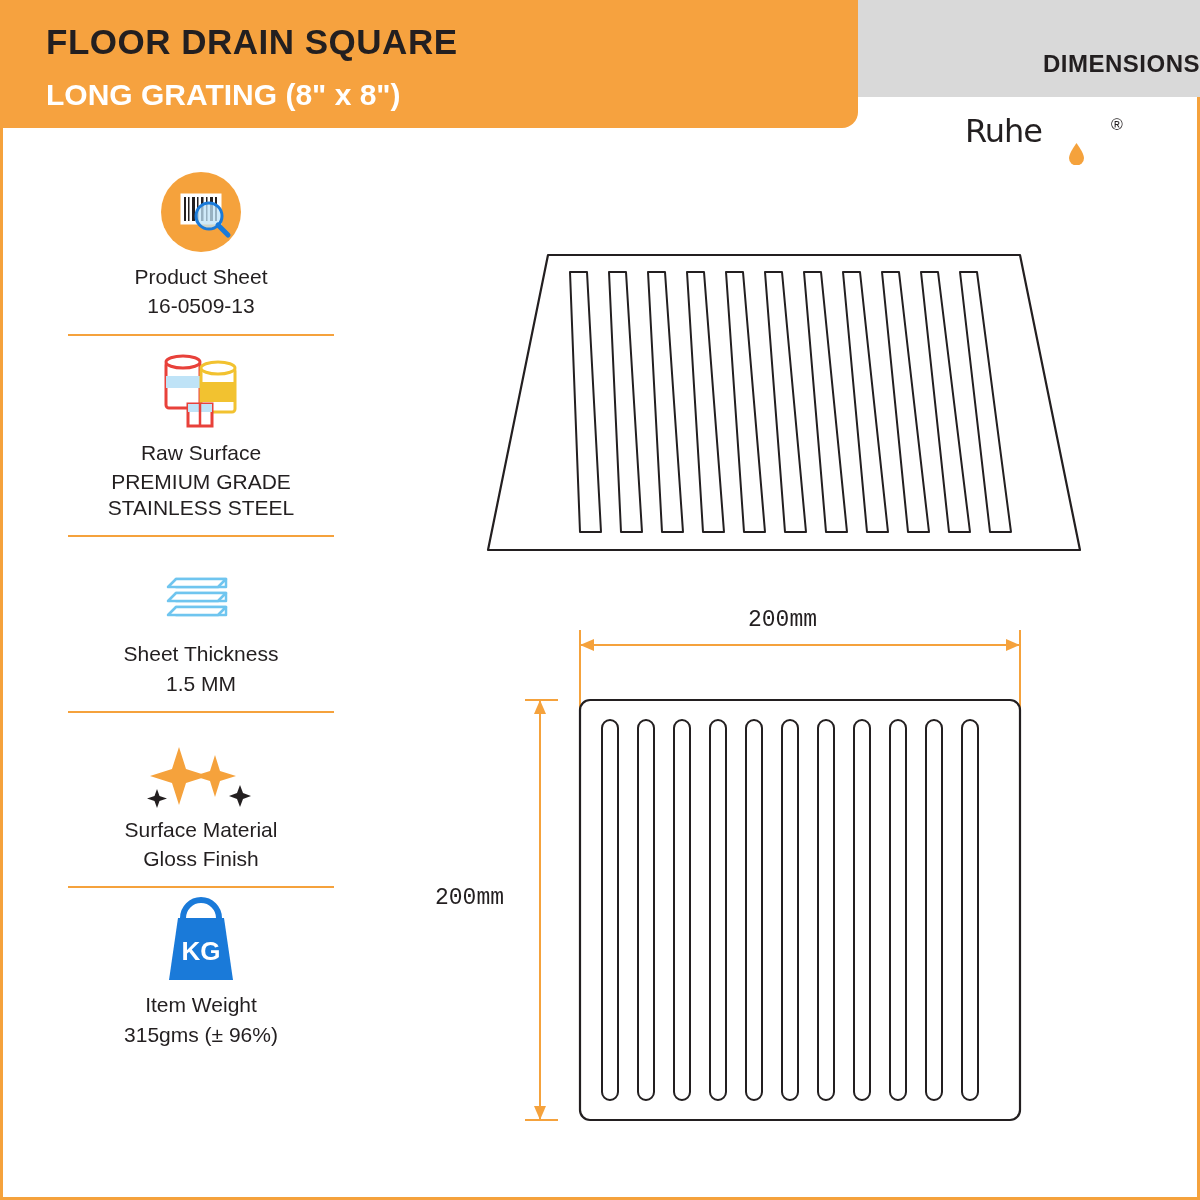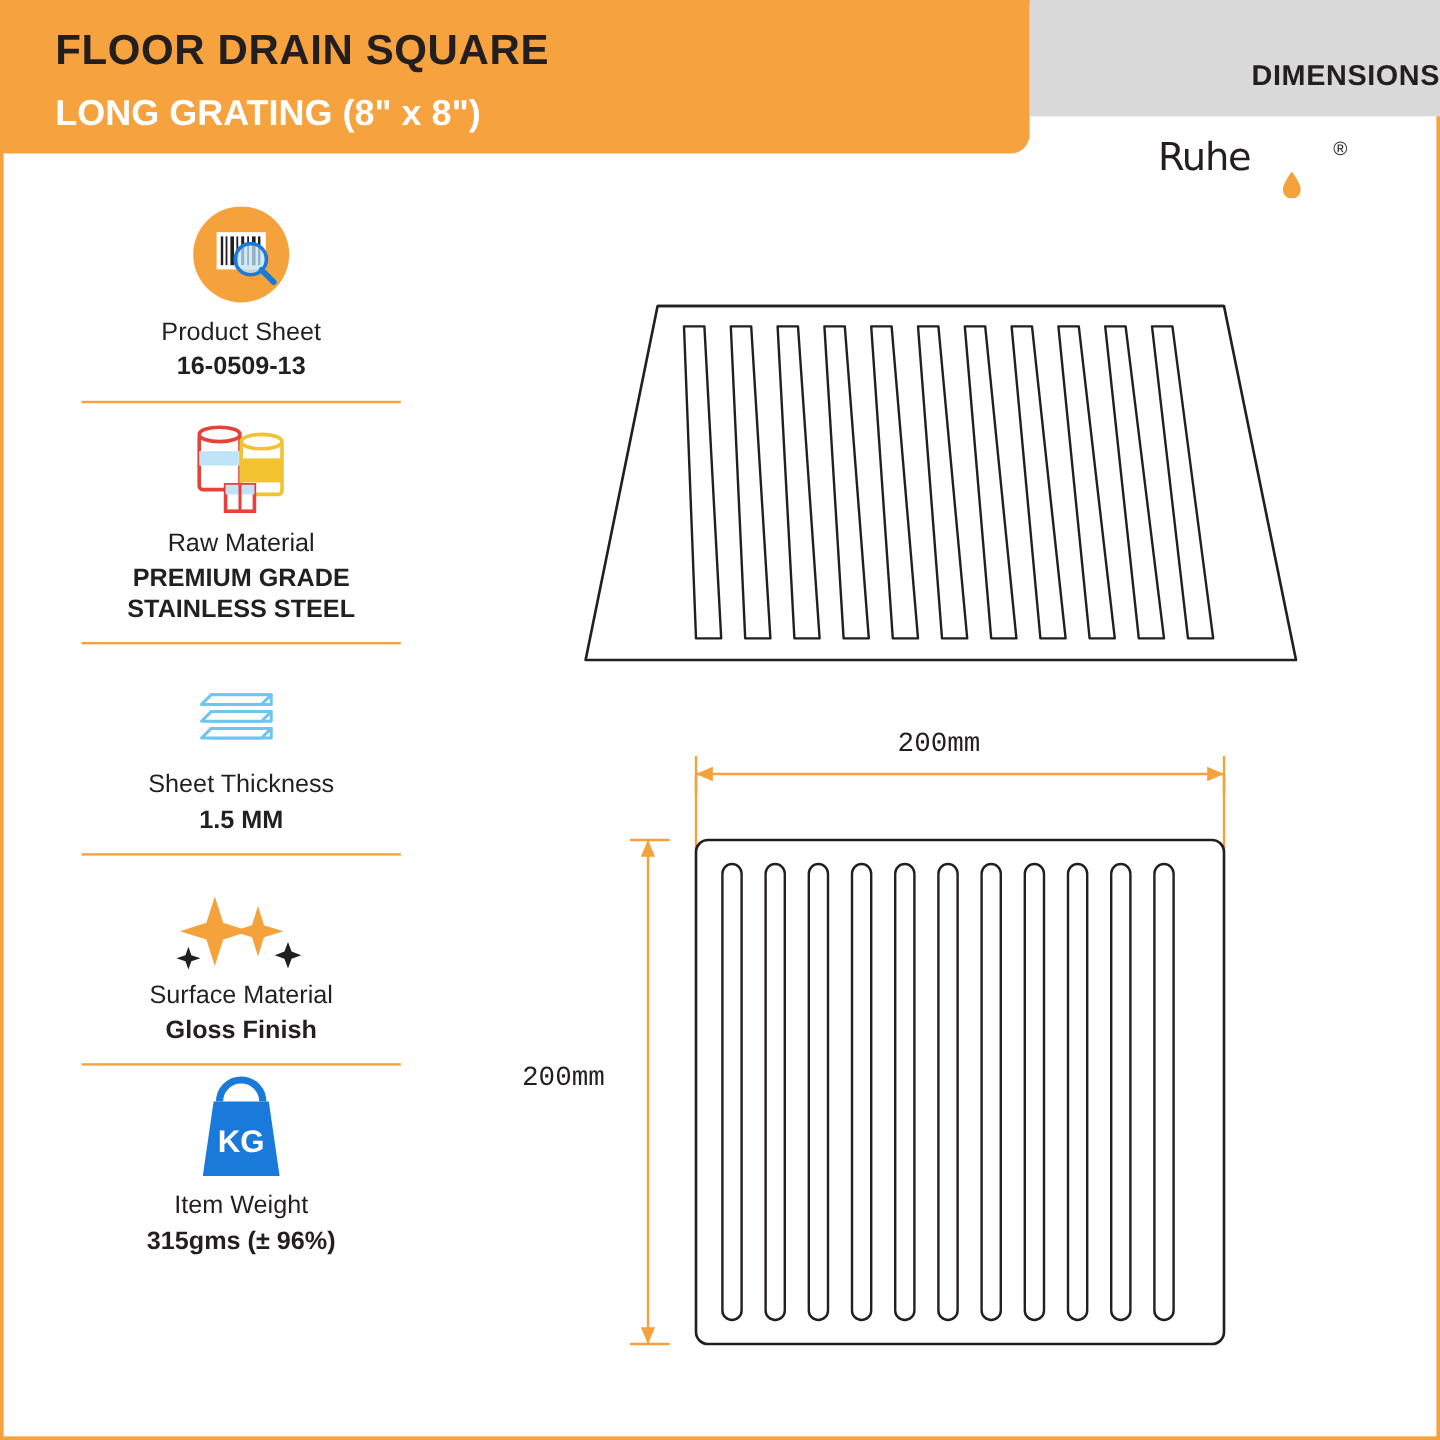--- a/index.html
+++ b/index.html
@@ -138,21 +138,21 @@
     justify-content: center;
   }
   .spec-label {
     font-size: 21px;
     color: #231f20;
     margin-top: 6px;
     line-height: 1.25;
   }
   .spec-value {
     font-size: 21px;
-    font-weight: bold;
+    font-weight: normal;
     color: #231f20;
     line-height: 1.25;
     margin-top: 3px;
   }
 
   
   #drawings {
     position: absolute;
     left: 380px;
     top: 150px;
@@ -233,21 +233,21 @@
 
         <rect x="55" y="22" width="34" height="44" rx="3" fill="#ffffff" stroke="#f2c230" stroke-width="3"></rect>
         <ellipse cx="72" cy="22" rx="17" ry="6" fill="#ffffff" stroke="#f2c230" stroke-width="3"></ellipse>
         <rect x="55" y="36" width="34" height="20" fill="#f2c230"></rect>
 
         <rect x="42" y="58" width="24" height="22" fill="#ffffff" stroke="#e8413a" stroke-width="3"></rect>
         <rect x="42" y="58" width="24" height="8" fill="#bfe3f7"></rect>
         <line x1="54" y1="58" x2="54" y2="80" stroke="#e8413a" stroke-width="2.5"></line>
       </svg>
     </div>
-    <div class="spec-label">Raw Material</div>
+    <div class="spec-label">Raw Surface</div>
     <div class="spec-value">PREMIUM GRADE STAINLESS STEEL</div>
   </div>
 
   <div class="spec-divider"></div>
 
   <div class="spec-block">
     <div class="spec-icon">
       <svg width="110" height="64" viewBox="0 0 110 64">
         <g fill="#ffffff" stroke="#6fc5ef" stroke-width="2.5" stroke-linejoin="round">
           <polygon points="30,8 80,8 80,16 30,16"></polygon>

